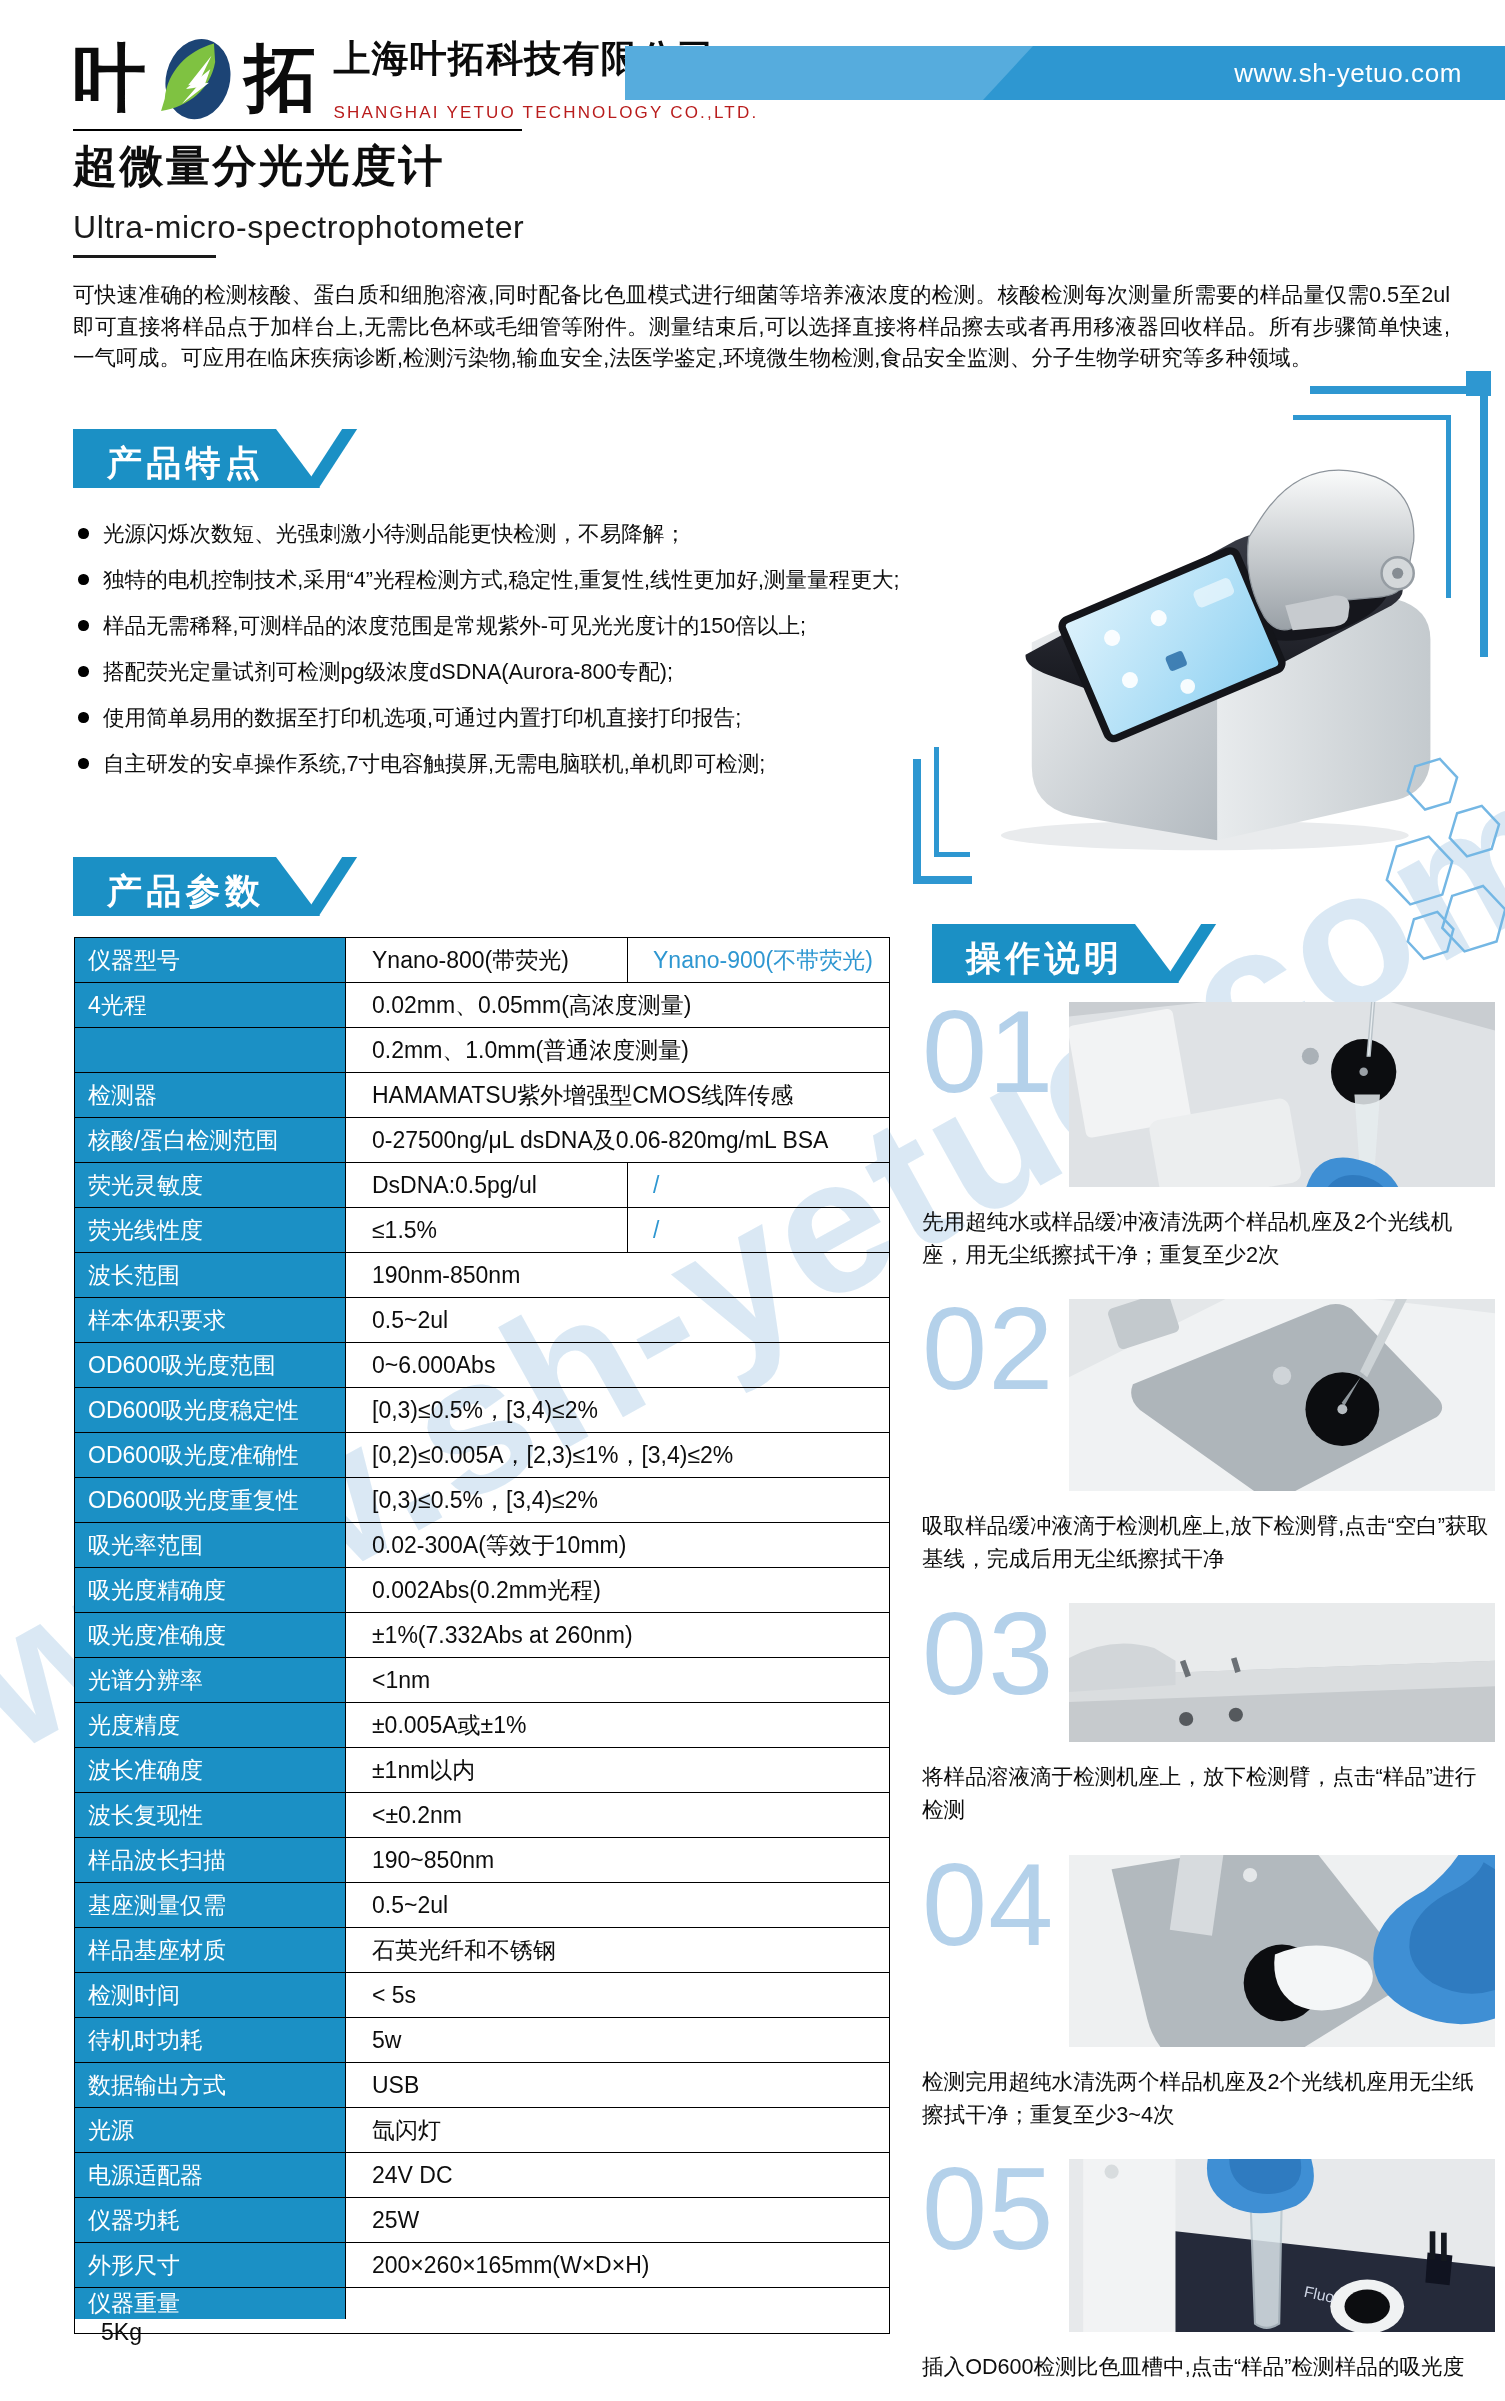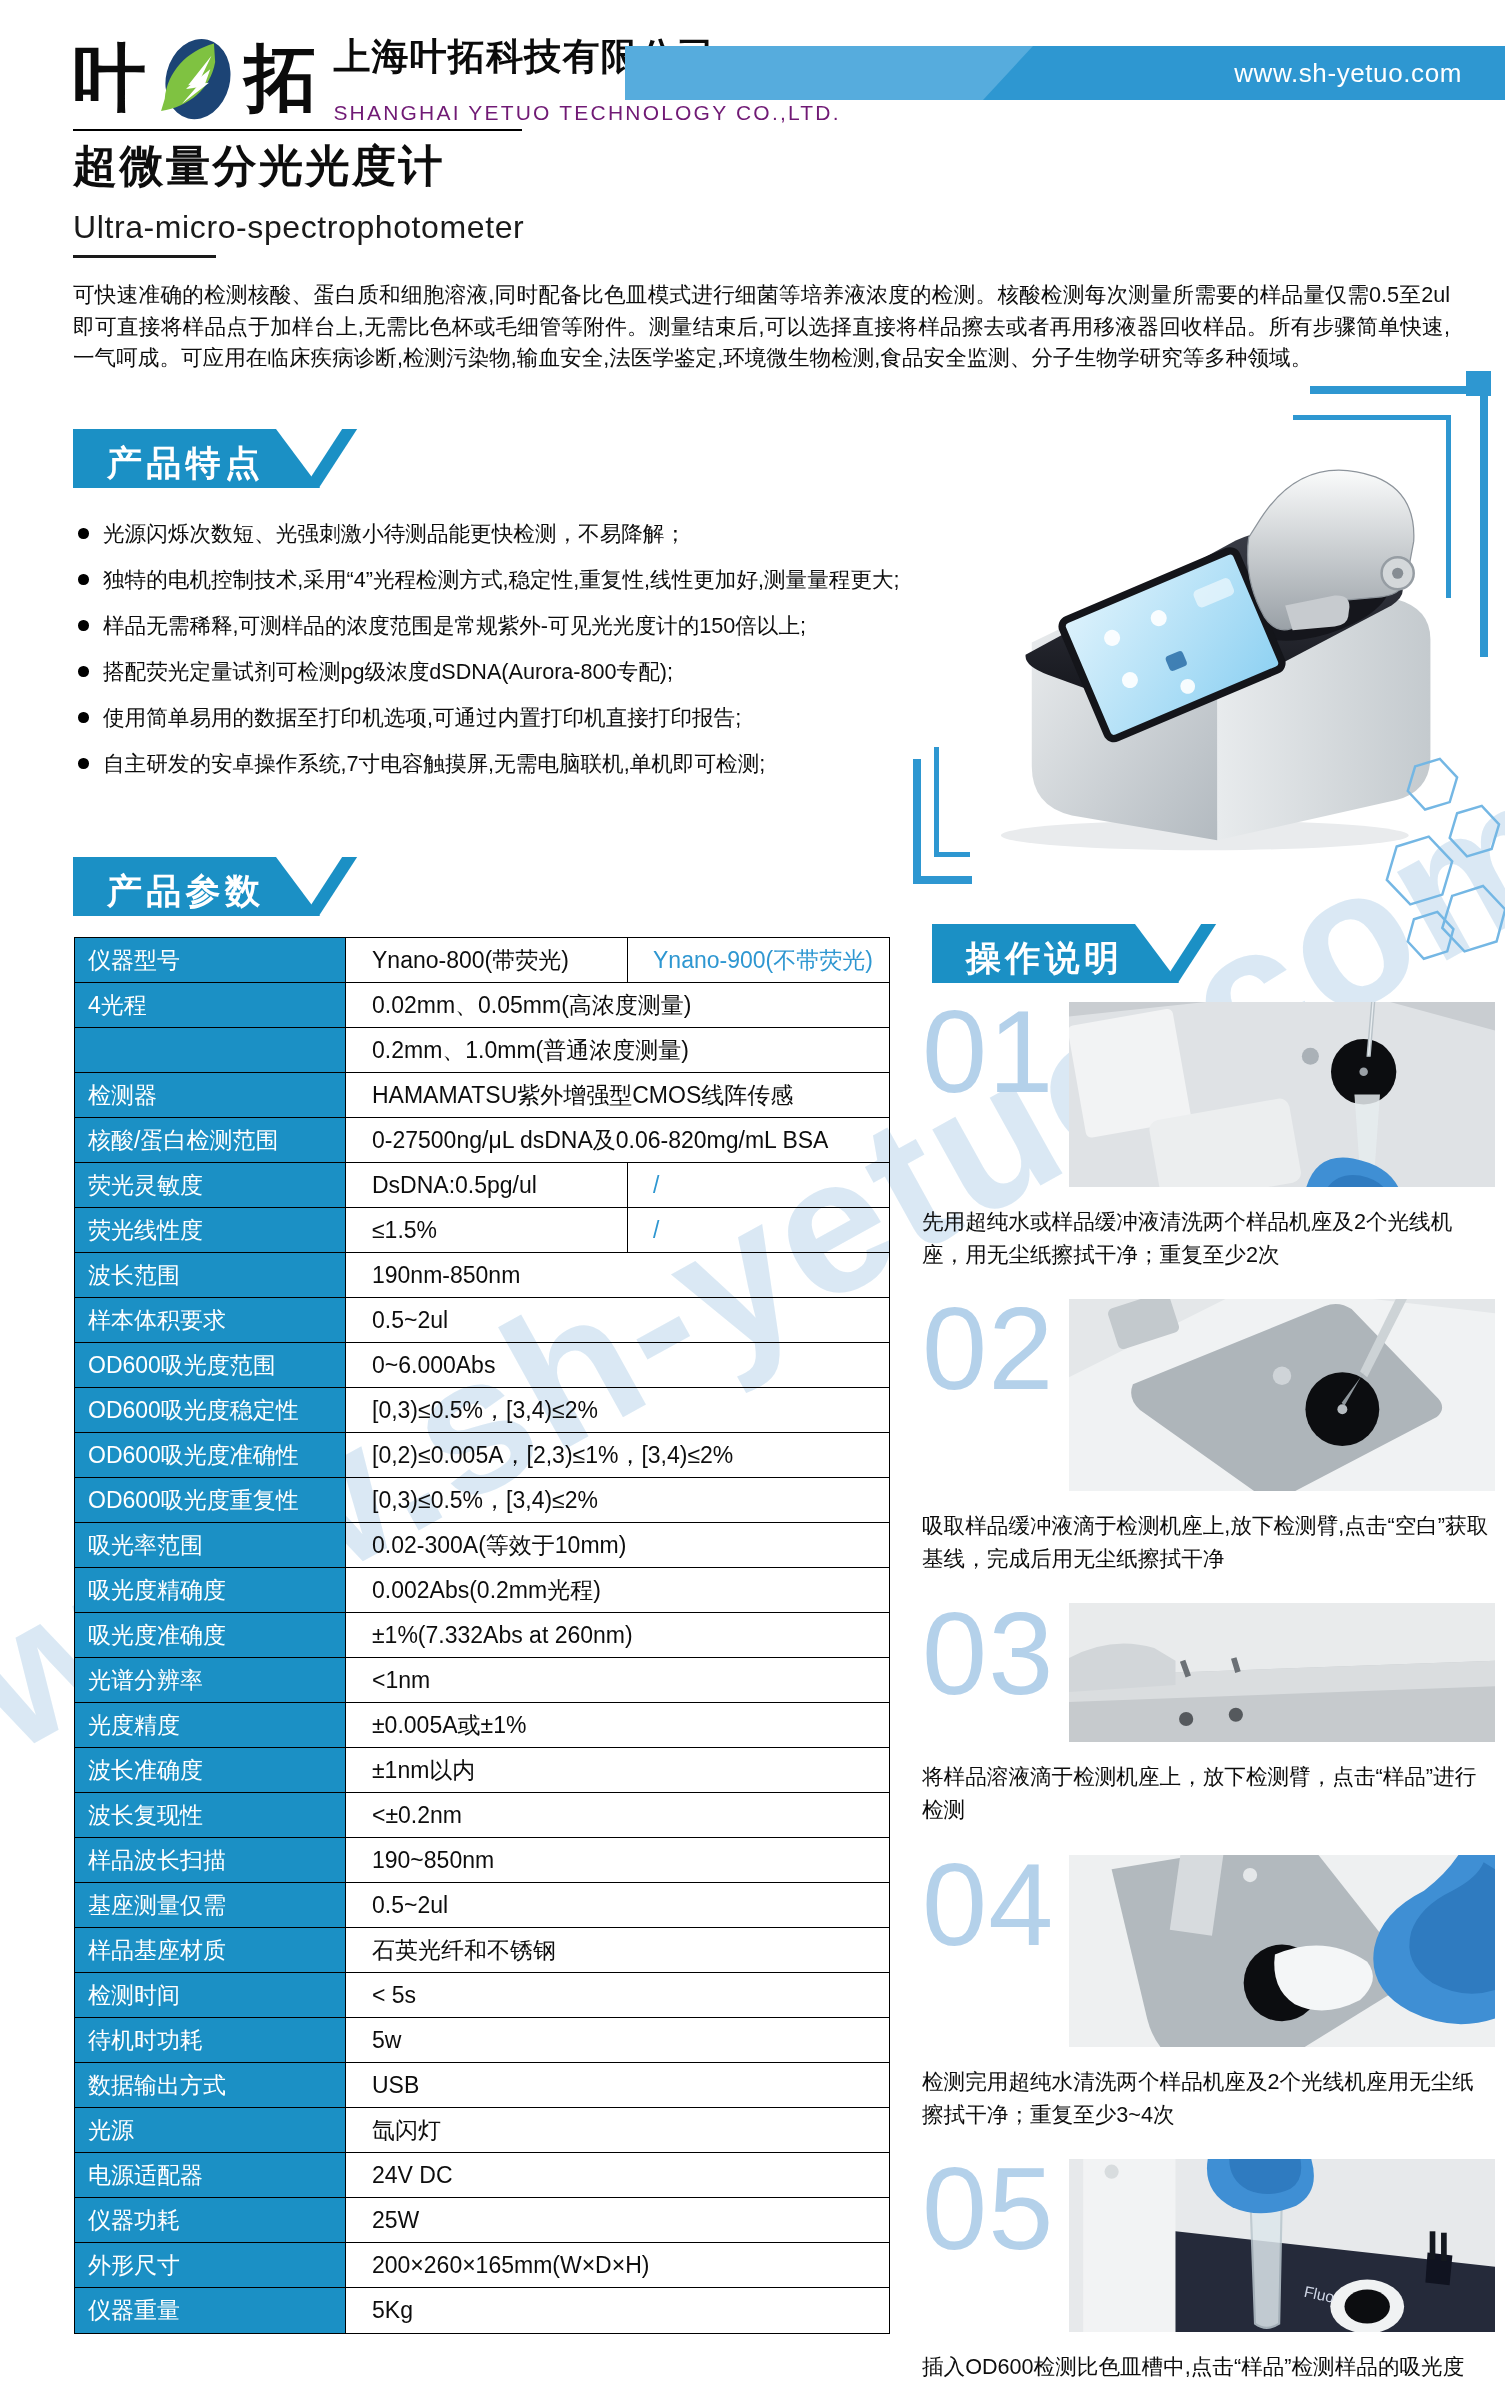--- a/index.html
+++ b/index.html
@@ -19,21 +19,21 @@
     transform:rotate(-29deg);transform-origin:0 0;
     font-size:192px;font-weight:700;letter-spacing:3.7px;white-space:nowrap;
     color:var(--wm);opacity:.55;pointer-events:none;}
 
   
   .logo-row{position:absolute;left:73px;top:32px;display:flex;align-items:center;z-index:2;}
   .logo-cn{font-family:"Liberation Serif","DejaVu Serif",serif;font-weight:700;font-size:73px;line-height:1;color:#0b0b0b;}
   .logo-emblem{width:91px;height:93px;margin:0 3.7px;}
   .company{margin-left:16px;display:flex;flex-direction:column;justify-content:center;}
   .company-cn{font-size:37px;font-weight:700;color:#0b0b0b;letter-spacing:1.2px;}
-  .company-en{font-size:21px;letter-spacing:2.2px;color:#701a75;margin-top:19px;}
+  .company-en{font-size:17px;letter-spacing:2.2px;color:#b91c1c;margin-top:19px;}
   .logo-underline{position:absolute;left:73px;top:129px;width:449px;height:1.9px;background:#000;z-index:2;}
 
   .topbar{position:absolute;left:625px;right:0;top:46px;height:54px;background:var(--bar);z-index:2;}
   .topbar-light{position:absolute;left:0;top:0;height:100%;width:408px;background:var(--bar-light);
     clip-path:polygon(0 0,408px 0,358px 100%,0 100%);}
   .topbar-url{position:absolute;right:44px;top:0;height:100%;display:flex;align-items:center;
     color:#fff;font-size:26px;letter-spacing:0.6px;}
 
   
   .title-cn{position:absolute;left:73px;top:137px;font-size:44px;font-weight:800;color:#0d0d0d;letter-spacing:2.5px;z-index:2;}
@@ -71,21 +71,21 @@
   .bracket-tr-square{position:absolute;left:1466px;top:371px;width:25px;height:25px;background:var(--bar);z-index:1;}
   .bracket-bl-outer{position:absolute;left:913px;top:759px;width:59px;height:125px;
     border-left:8.7px solid var(--bar);border-bottom:8.7px solid var(--bar);z-index:1;}
   .bracket-bl-inner{position:absolute;left:934px;top:747px;width:36px;height:110px;
     border-left:5.6px solid var(--bar);border-bottom:5.6px solid var(--bar);z-index:1;}
   .hexes{position:absolute;left:1378px;top:754px;width:128px;height:222px;z-index:1;}
 
   
   .spec-table{position:absolute;left:74px;top:937px;width:816px;border:1.9px solid #000;z-index:2;background:transparent;}
   .trow{display:flex;height:45px;border-bottom:1.9px solid #000;}
-  .trow:last-child{border-bottom:none;}
+  .trow:last-child{border-bottom:none;flex-direction:column;}
   .c1{width:271px;background:var(--blue);color:#fff;display:flex;align-items:center;
     padding-left:13px;font-size:23px;border-right:1.2px solid #000;}
   .c2{flex:1;display:flex;align-items:center;padding-left:26px;font-size:23px;color:#0d0d0d;background:transparent;}
   .c3{width:262px;display:flex;align-items:center;padding-left:25px;font-size:23px;
     color:var(--bar);border-left:1.2px solid #000;}
   .c3:empty{display:none;}
 
   
   .ops{position:absolute;left:922px;top:924px;width:573px;z-index:2;}
   .steps{margin-top:18.5px;}

